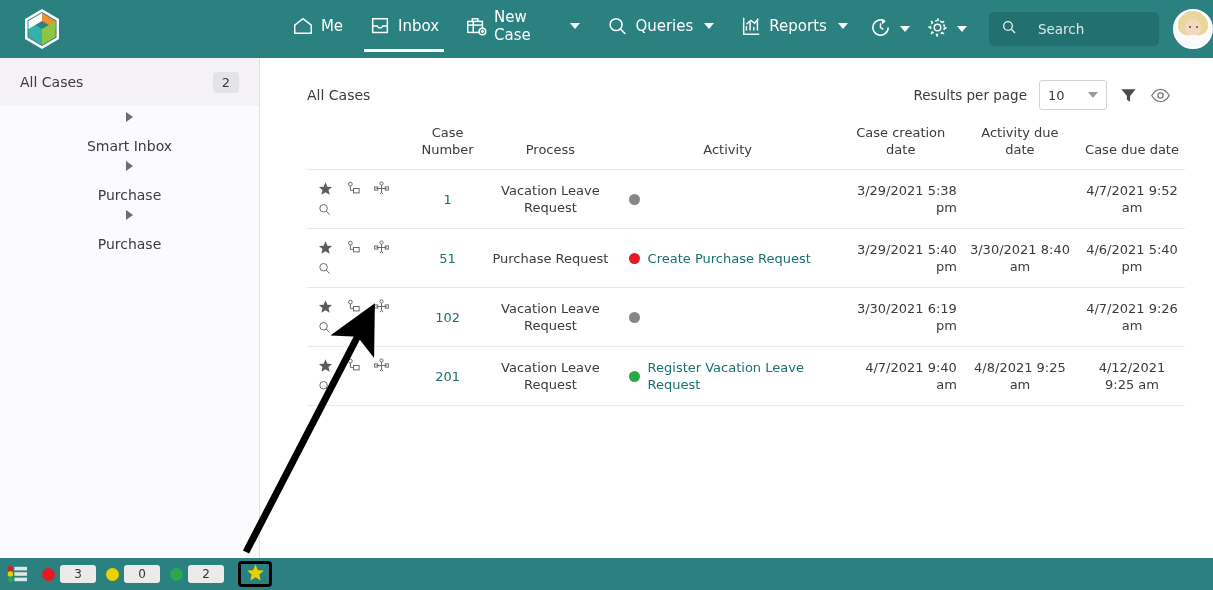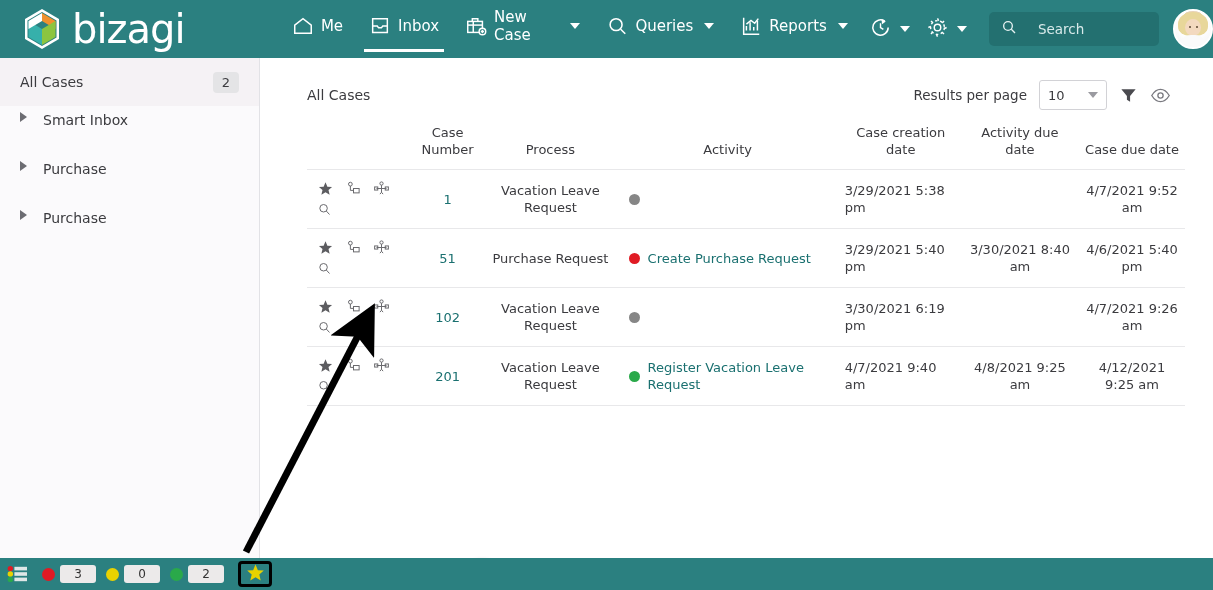--- a/index.html
+++ b/index.html
@@ -67,22 +67,22 @@
   }
   .sb-header {
     height: 48px; background: #f5f2f5; display: flex; align-items: center;
     justify-content: space-between; padding: 0 20px; font-size: 14px; color: #3b3b3f;
   }
   .sb-badge {
     background: #e4e4e6; color: #3b3b3f; font-size: 13px; border-radius: 4px;
     padding: 3px 9px; min-width: 26px; text-align: center;
   }
   .sb-item {
-    display: flex; gap: 16px; padding: 0 20px; height: 49px;
-    font-size: 14px; color: #3b3b3f; cursor: pointer;
+    display: flex; align-items: center; gap: 16px; padding: 0 20px; height: 49px;
+    font-size: 14px; color: #3b3b3f; cursor: pointer; flex-direction: column;
   }
   .tri {
     width: 0; height: 0; border-top: 5px solid transparent; border-bottom: 5px solid transparent;
     border-left: 7px solid #6c6c72; flex: none;
   }
 
   
   .main { position: absolute; left: 261px; top: 58px; width: 952px; height: 500px; background: #ffffff; }
   .main-head { display: flex; align-items: center; padding: 22px 42px 0 46px; }
   .main-title { font-size: 14px; color: #3b3b3f; }
@@ -104,21 +104,21 @@
   }
   table.cases td {
     font-size: 13px; color: #3b3b3f; padding: 9px 4px; vertical-align: middle;
     border-top: 1px solid #e8e8ea; line-height: 17px;
   }
   table.cases tbody tr:last-child td { border-bottom: 1px solid #e8e8ea; }
   .c-icons { width: 100px; }
   .c-num   { width: 76px; text-align: center; }
   .c-proc  { width: 126px; text-align: center; }
   .c-act   { width: 222px; }
-  .c-ccd   { width: 118px; text-align: left; }
+  .c-ccd   { width: 118px; text-align: right; }
   .c-adu   { width: 116px; text-align: center; }
   .c-cdu   { width: 104px; text-align: center; }
   .th-center { text-align: center; }
   .rowicons { display: flex; flex-wrap: wrap; width: 86px; gap: 0; align-items: center; }
   .rowicons .ri { width: 28px; height: 19px; display: flex; align-items: center; justify-content: center; cursor: pointer; }
   .rowicons .ri.second-row { margin-top: 2px; }
   .link { color: #1a7070; cursor: pointer; }
   .actcell { display: flex; align-items: center; gap: 8px; padding-left: 10px; }
   .dot { width: 11px; height: 11px; border-radius: 50%; flex: none; }
 
@@ -160,21 +160,20 @@
       <span class="logo-mark">
         <svg width="40" height="44" viewBox="0 0 40 44">
           <polygon points="20,2 37,12 37,32 20,42 3,32 3,12" fill="#ffffff"></polygon>
           <polygon points="20,5 34.5,13.5 34.5,30.5 20,39 5.5,30.5 5.5,13.5" fill="#2b8080"></polygon>
           <polygon points="20,6 33.5,14 33.5,22 20,14" fill="#f0912f"></polygon>
           <polygon points="33.5,14 33.5,30 20,38 20,22" fill="#8cc540"></polygon>
           <polygon points="6.5,14 20,22 20,38 6.5,30" fill="#36b0ab"></polygon>
           <polygon points="6.5,14 20,6 20,14 6.5,22" fill="#ffffff"></polygon>
         </svg>
       </span>
-      <span class="logo-text">bizagi</span>
     </div>
 
     <div class="navitems">
       <div class="navitem">
         <span class="ic">
           <svg width="22" height="22" viewBox="0 0 24 24" fill="none" stroke="#fff" stroke-width="1.6">
             <path d="M3 11 L12 4 L21 11 V20 H3 Z"></path>
           </svg>
         </span>
         <span>Me</span>

